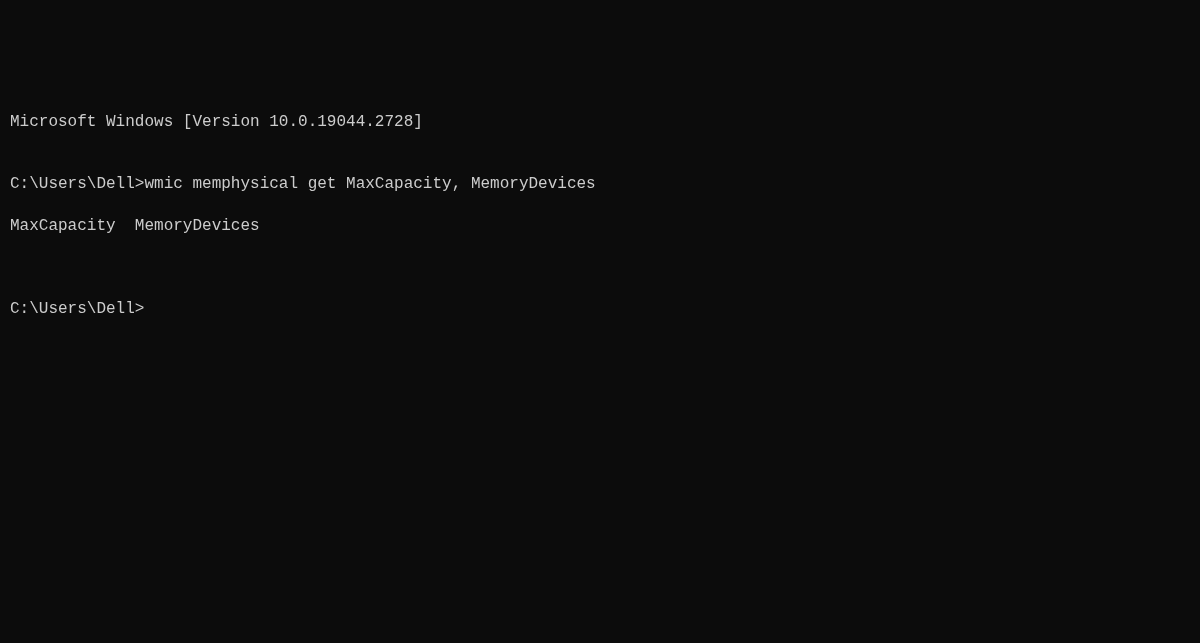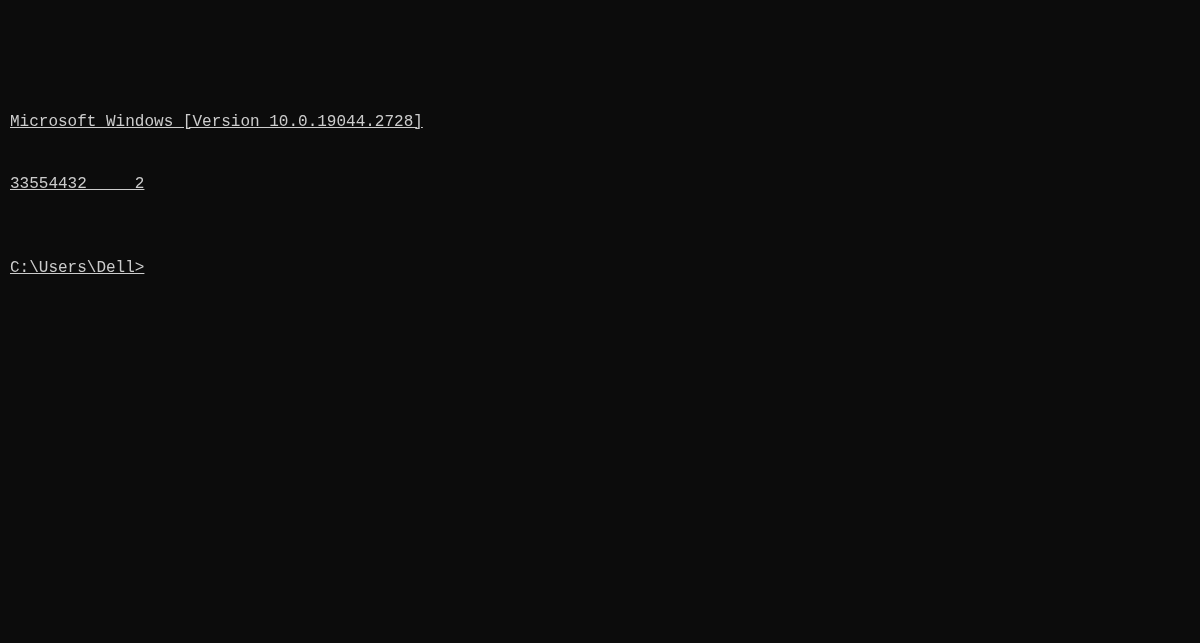--- a/index.html
+++ b/index.html
@@ -18,31 +18,31 @@
       padding: 8px 10px;
       overflow: hidden;
       white-space: pre;
     }
     .terminal-content {
       width: 100%;
       height: 100%;
     }
     .line {
       display: block;
-      text-decoration: underline;
     }
   </style>
 </head>
 <body>
 
 
 
 <div class="terminal-content">
 <span class="line">Microsoft Windows [Version 10.0.19044.2728]</span>
 <span class="line"></span>
-<span class="line">33554432     2</span>
+<span class="line"><span>C:\Users\Dell&gt;</span><span>wmic memphysical get MaxCapacity, MemoryDevices</span></span>
+<span class="line">MaxCapacity  MemoryDevices</span>
 <span class="line"></span>
 <span class="line"></span>
 <span class="line"><span>C:\Users\Dell&gt;</span><span></span></span>
 </div>
 
 
 
 
 </body></html>

